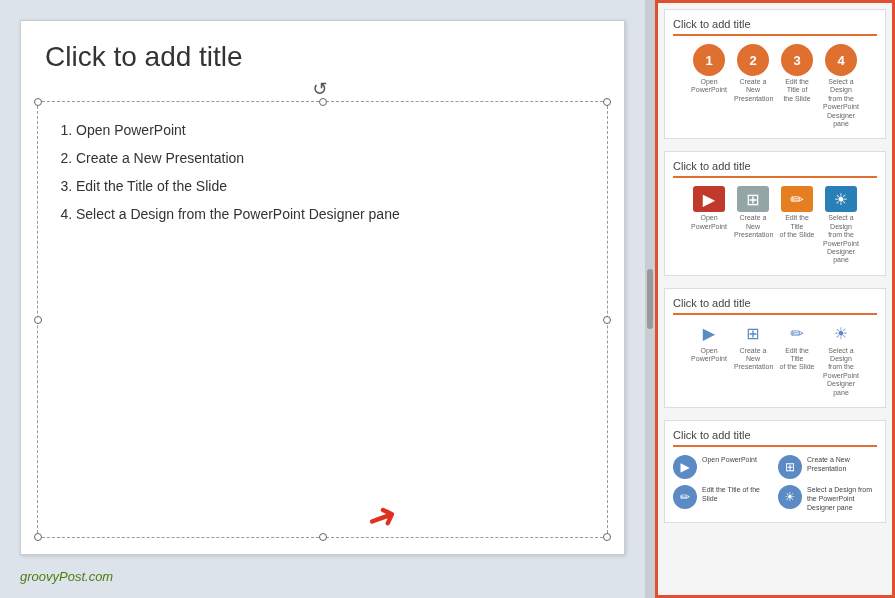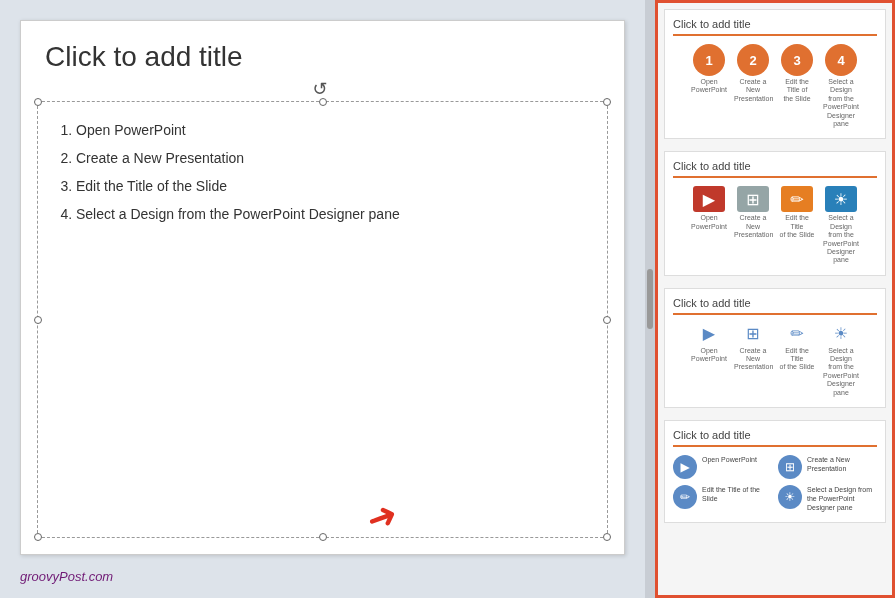--- a/index.html
+++ b/index.html
@@ -81,21 +81,21 @@
       color: #333;
       line-height: 2;
     }
     .slide-list li {
       list-style: decimal;
       margin-left: 20px;
     }
 
     .branding {
       font-size: 13px;
-      color: #701a75;
+      color: #4d7c0f;
       padding: 4px 0;
       font-style: italic;
     }
 
     
     .scrollbar-divider {
       width: 10px;
       background: #c8cdd4;
       position: relative;
       display: flex;

